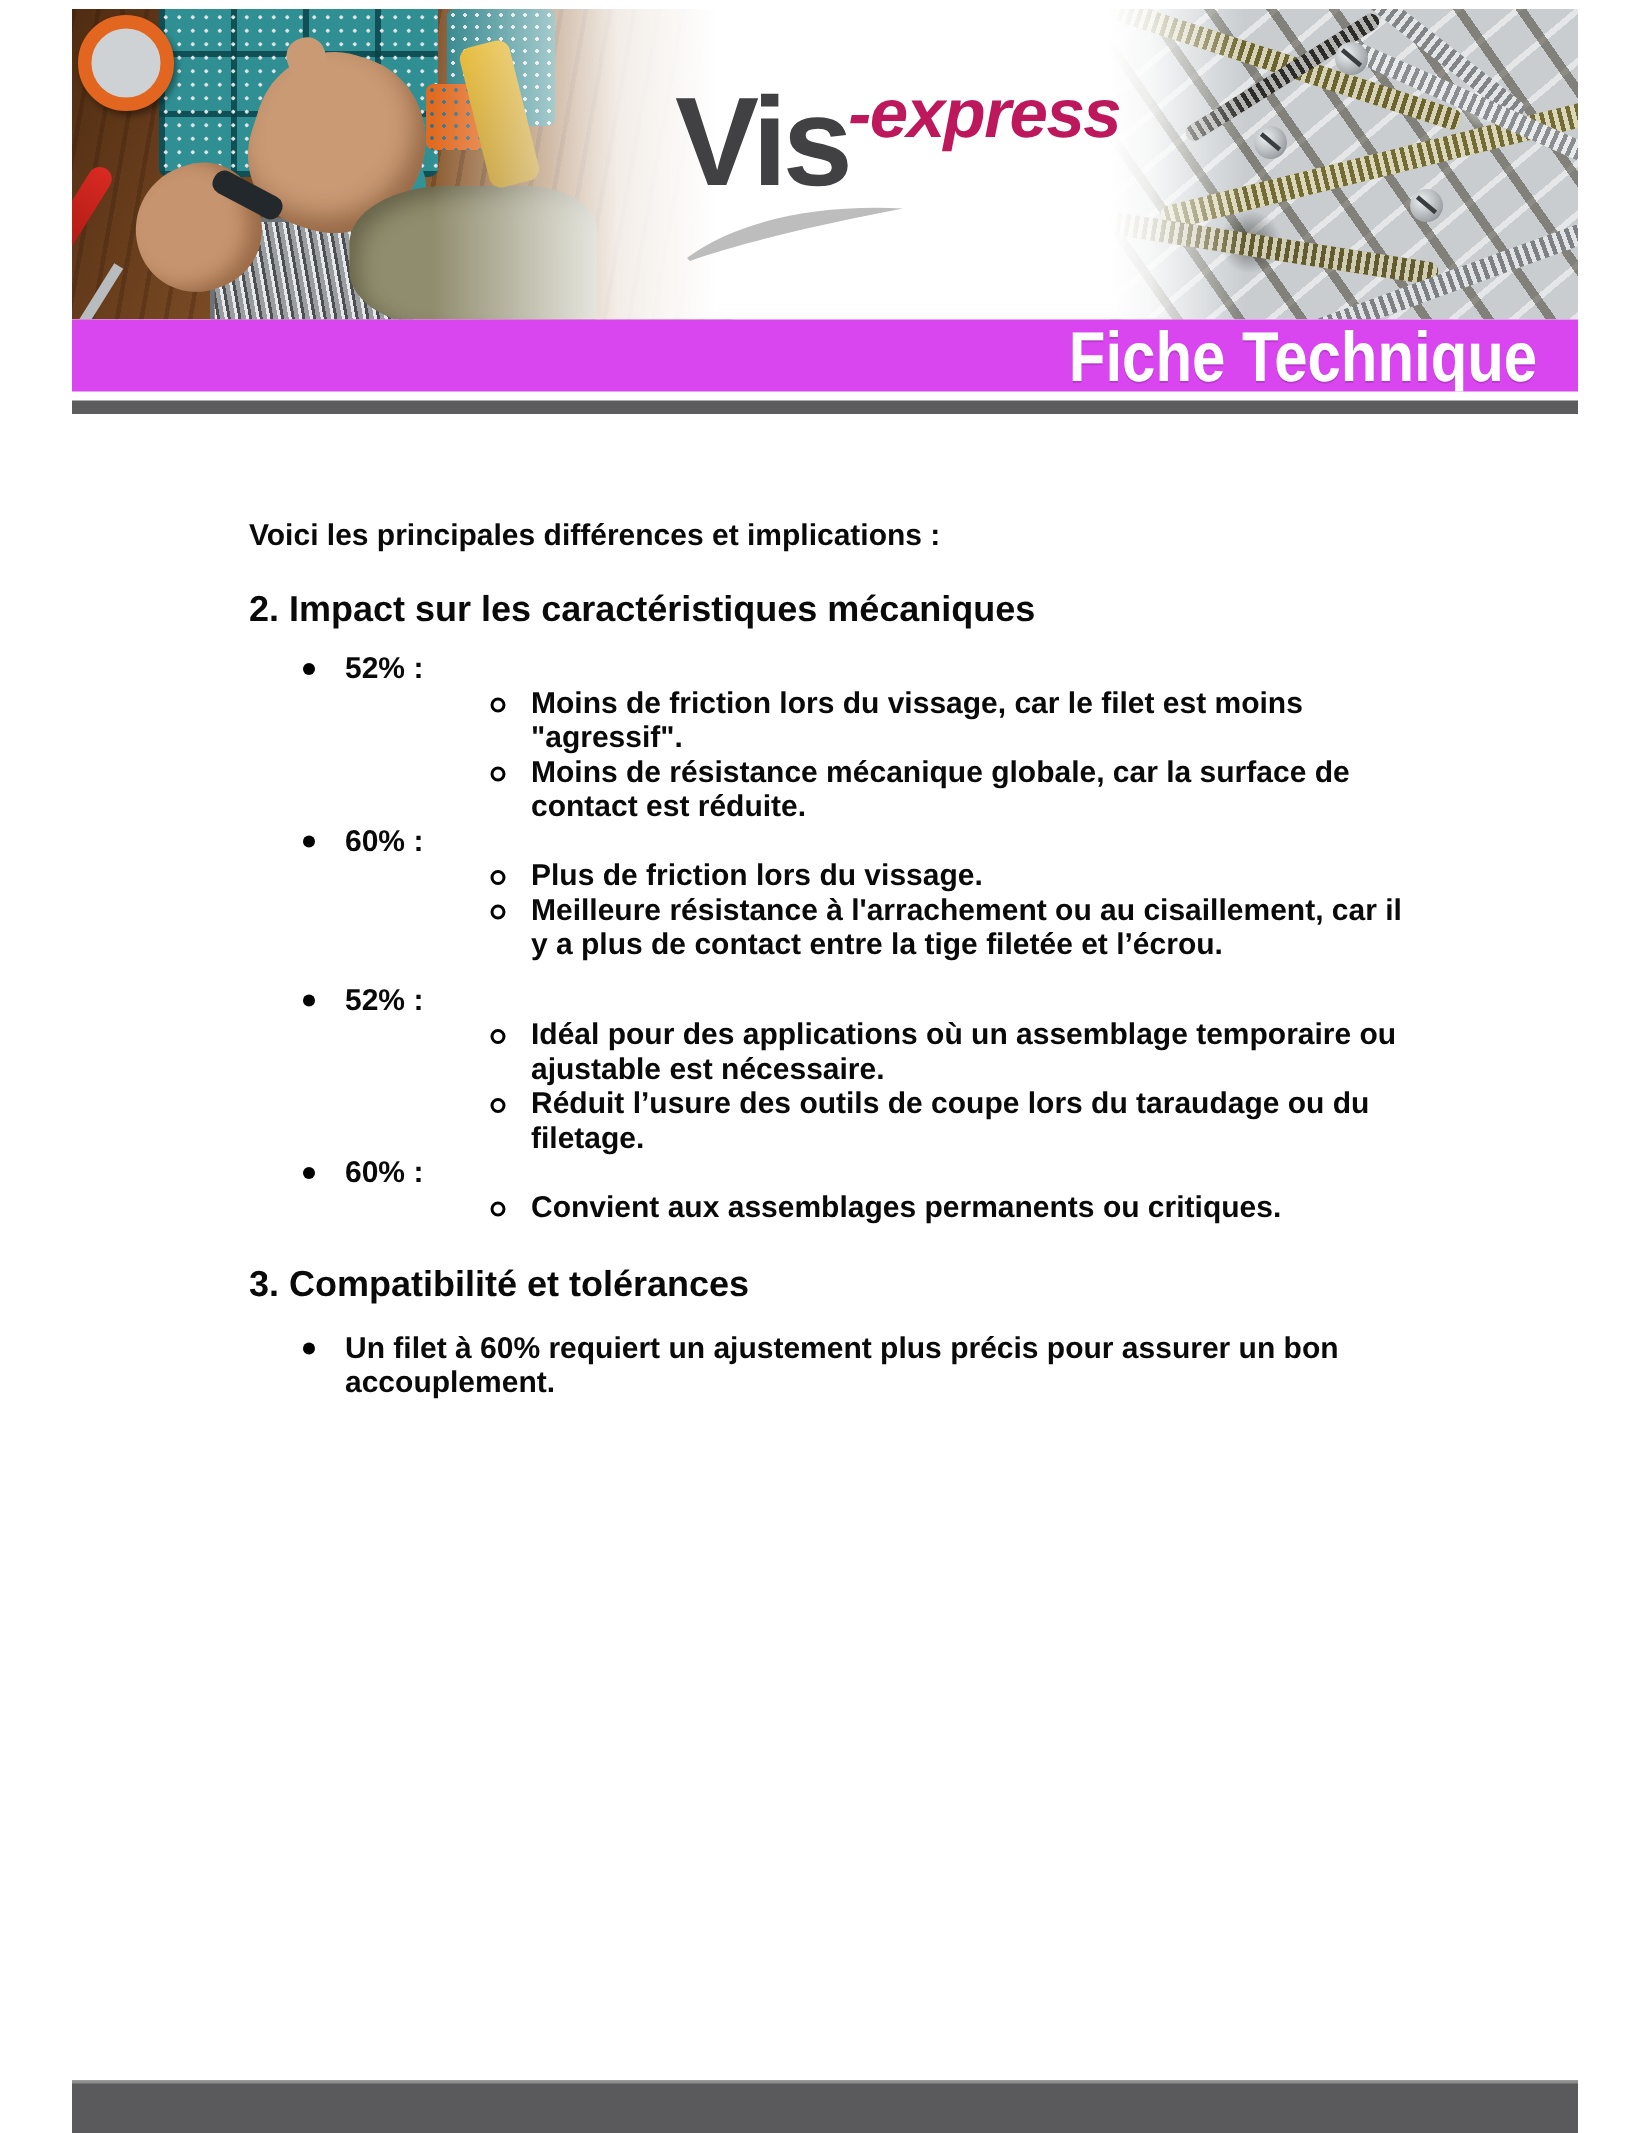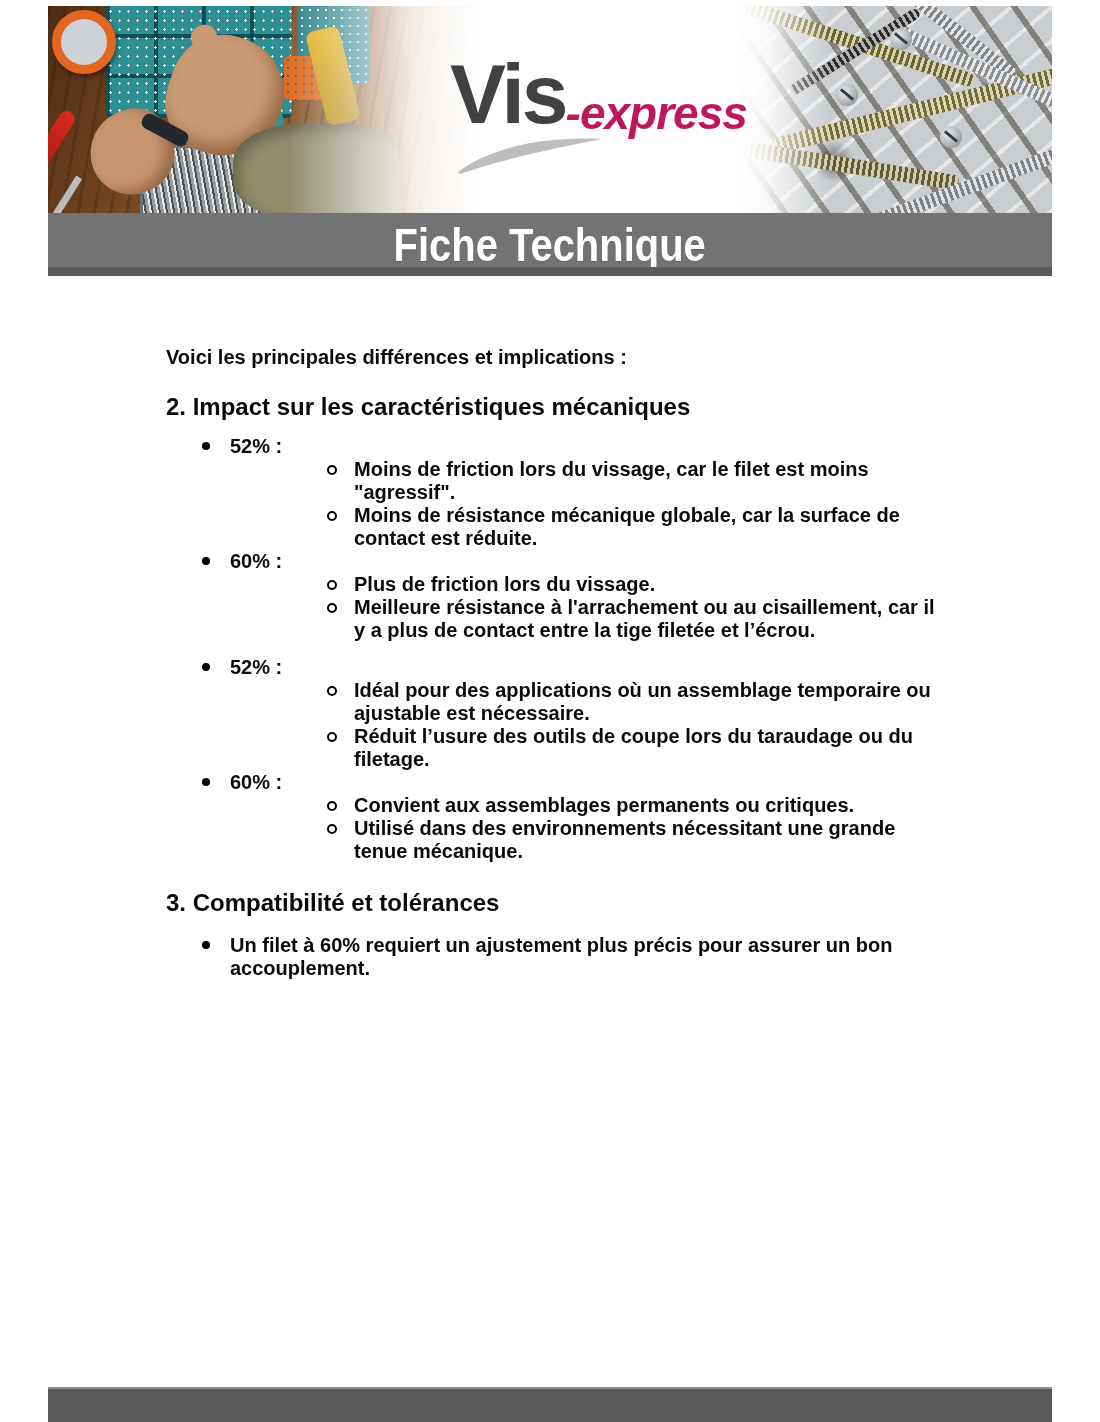--- a/index.html
+++ b/index.html
@@ -52,28 +52,28 @@
   .screw{position:absolute;border-radius:6px;}
   .threads{position:absolute;inset:0;border-radius:6px;
     background:repeating-linear-gradient(90deg, rgba(255,255,255,.6) 0 3px, rgba(0,0,0,.3) 3px 6px);}
   .head{position:absolute;width:22px;height:22px;border-radius:50%;
     background:radial-gradient(circle at 35% 35%, #eef0f2, #9fa4a8 70%, #63676b);}
   .head:after{content:"";position:absolute;left:3px;top:9px;width:16px;height:3px;background:#3a3d40;transform:rotate(40deg);}
   .photo-right .fadeL{position:absolute;left:0;top:0;width:90px;height:100%;
     background:linear-gradient(to right, #fff 0%, rgba(255,255,255,.85) 30%, rgba(255,255,255,0) 100%);}
 
   
-  .logo{position:absolute;left:402px;top:46px;white-space:nowrap;display:flex;align-items:flex-end;}
+  .logo{position:absolute;left:402px;top:46px;white-space:nowrap;display:flex;align-items:flex-start;}
   .logo-vis{font-size:84px;font-weight:bold;color:#414042;letter-spacing:-3px;line-height:1;}
   .logo-express{font-size:46px;font-weight:bold;font-style:italic;color:#be185d;letter-spacing:-1px;line-height:1;}
   .swoosh{position:absolute;left:408px;top:124px;}
 
   
-  .banner{position:absolute;left:48px;top:213px;width:1004px;height:62px;background:#737373;
-    display:flex;align-items:center;justify-content:center;overflow:hidden;}
+  .banner{position:absolute;left:48px;top:213px;width:1004px;height:48px;background:#d946ef;
+    display:flex;align-items:center;justify-content:flex-end;overflow:hidden;}
   .banner-text{font-size:47px;font-weight:bold;color:#ffffff;line-height:1;transform:scaleX(.85);letter-spacing:0px;
     text-shadow:0 1px 0 rgba(0,0,0,.15);}
   .strip{position:absolute;left:48px;top:267px;width:1004px;height:9px;background:#5c5b5d;}
 
   
   .content{position:absolute;left:166px;top:276px;width:775px;font-weight:bold;}
   .intro{margin:70px 0 0 0;font-size:20px;line-height:23px;}
   .sec-h{margin:24px 0 0 0;font-size:24px;line-height:28px;font-weight:bold;}
   .sec-h.h2{margin-top:22px;}
   .sec-h.h3{margin-top:26px;}
@@ -184,21 +184,20 @@
         <span>52% :</span>
         <ul>
           <li class="li2">Idéal pour des applications où un assemblage temporaire ou ajustable est nécessaire.</li>
           <li class="li2">Réduit l’usure des outils de coupe lors du taraudage ou du filetage.</li>
         </ul>
       </li>
       <li class="li1">
         <span>60% :</span>
         <ul>
           <li class="li2">Convient aux assemblages permanents ou critiques.</li>
-          <li class="li2">Utilisé dans des environnements nécessitant une grande tenue mécanique.</li>
         </ul>
       </li>
     </ul>
 
     <div class="sec-h h3">3. Compatibilité et tolérances</div>
     <ul class="l1 last">
       <li class="li1">Un filet à 60% requiert un ajustement plus précis pour assurer un bon accouplement.</li>
     </ul>
 
   </div>

